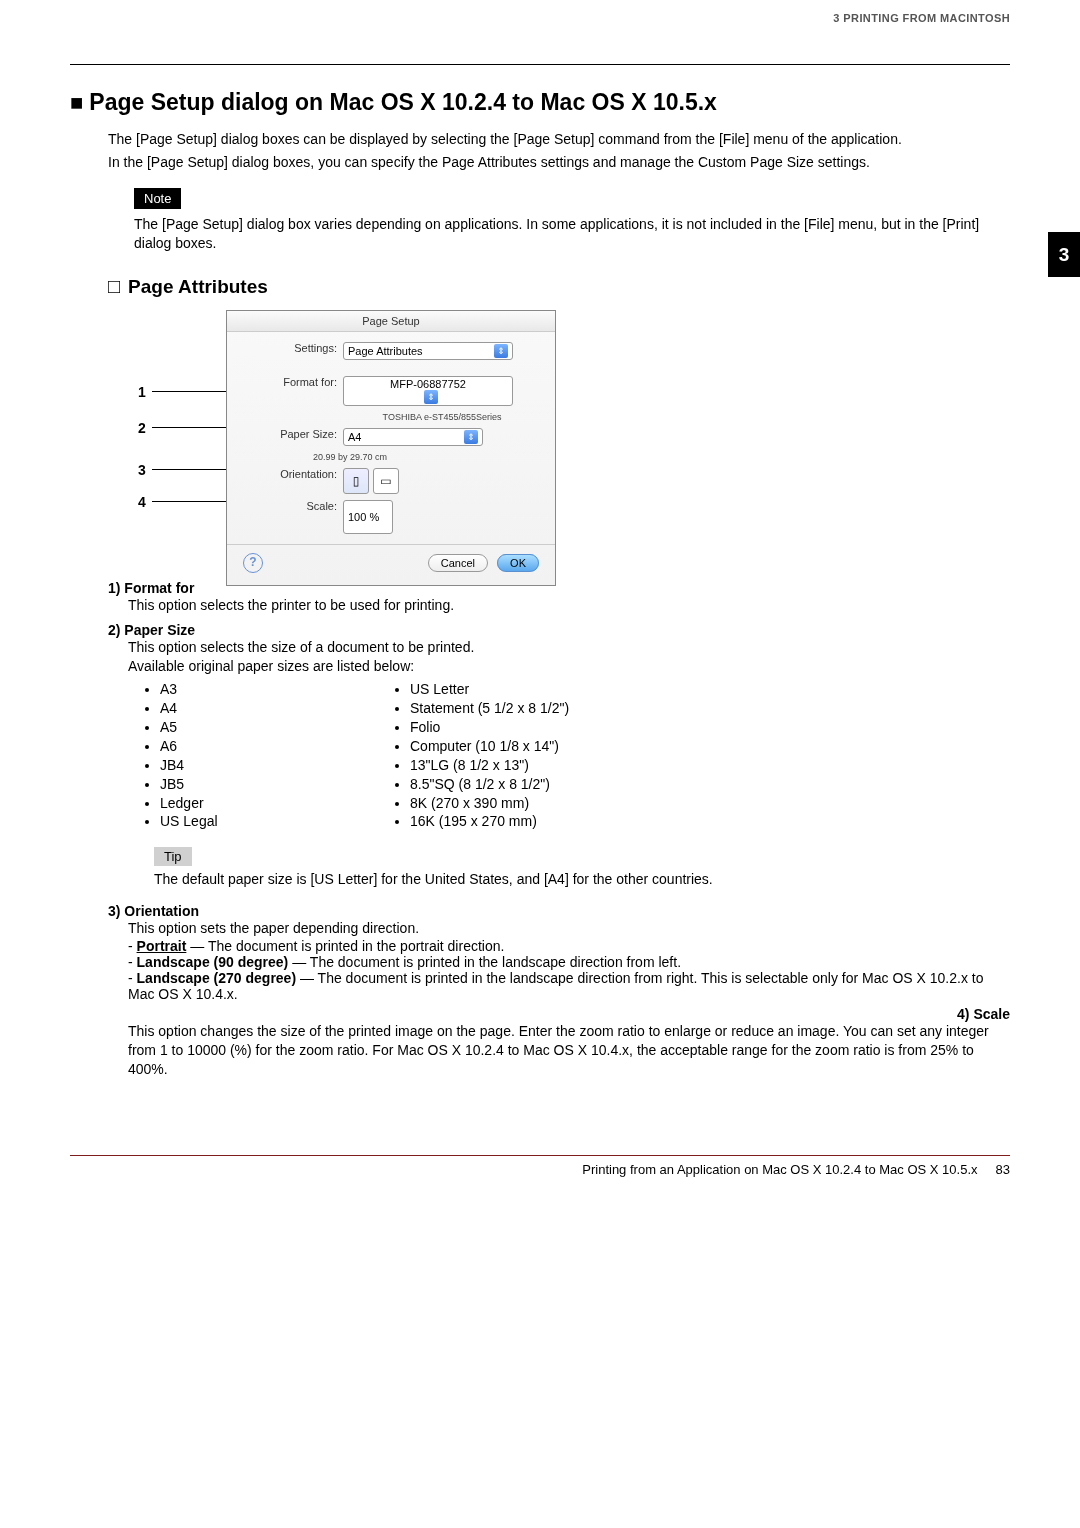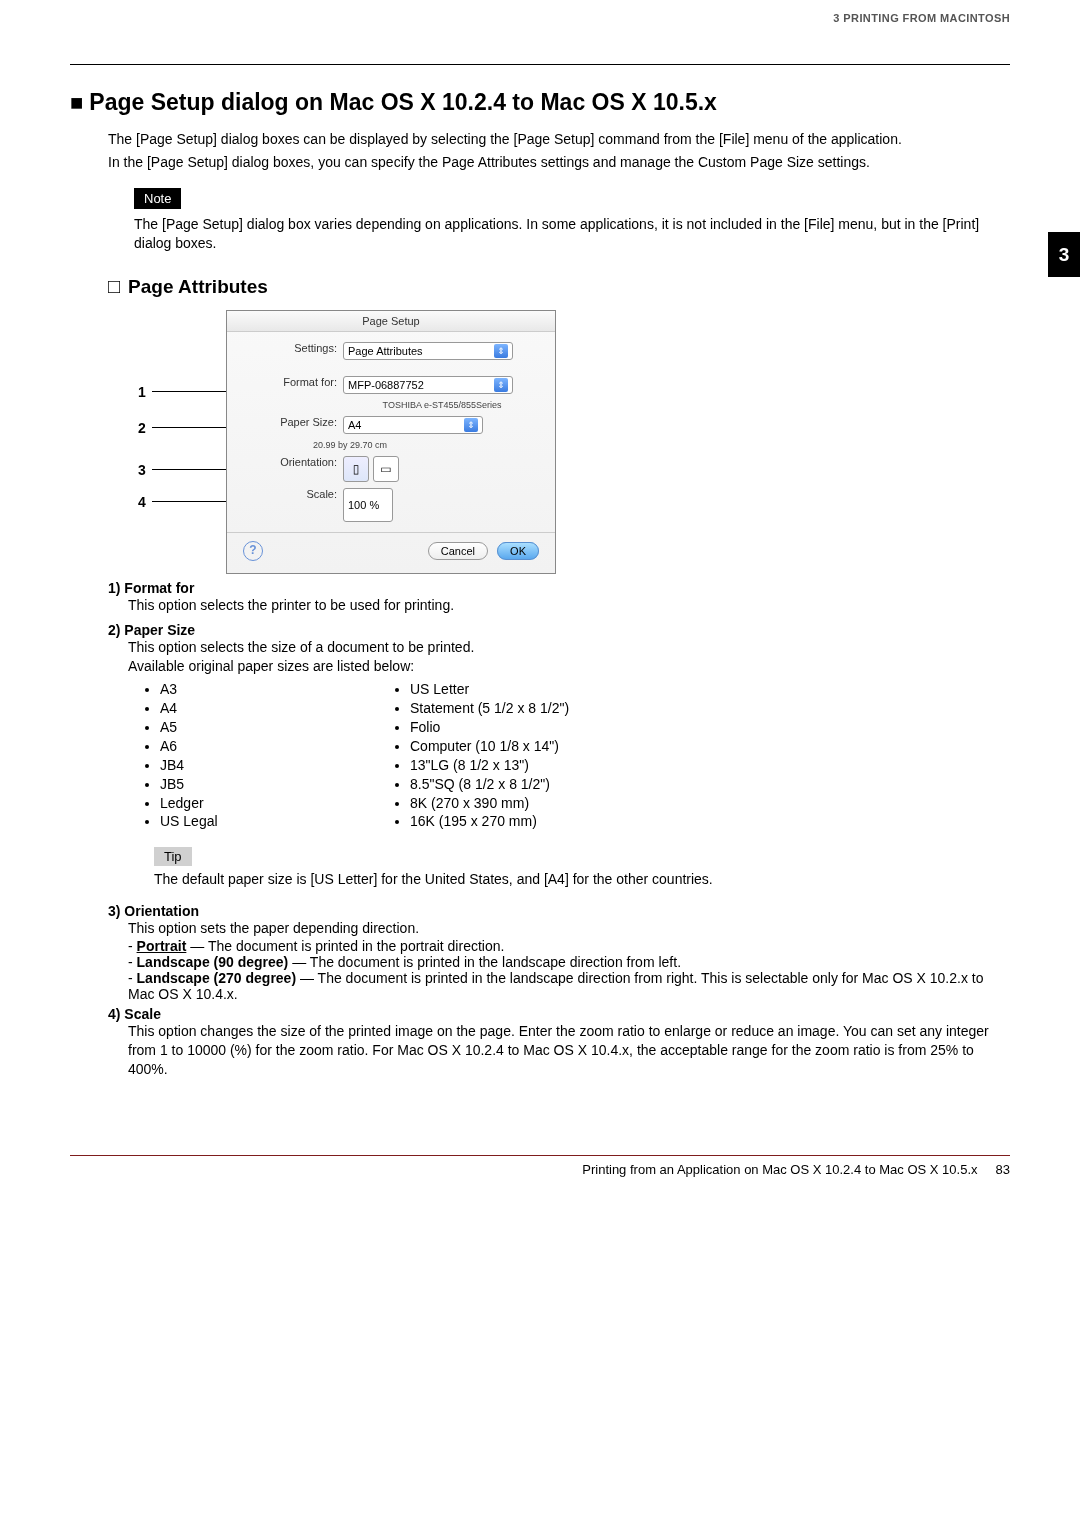--- a/index.html
+++ b/index.html
@@ -291,21 +291,21 @@
         <div class="drow">
           <div class="dlabel">Settings:</div>
           <div class="dselect" style="width:160px;">
             <span>Page Attributes</span>
               <span class="bluecap">⇕</span>
           </div>
         </div>
         <div style="height:10px;"></div>
         <div class="drow">
           <div class="dlabel">Format for:</div>
-          <div class="dselect" style="width:160px;">
+          <div class="dselect" style="width:160px;flex-direction:column;">
             <span>MFP-06887752</span>
               <span class="bluecap">⇕</span>
           </div>
         </div>
         <div class="subtext">TOSHIBA e-ST455/855Series</div>
         <div class="drow">
           <div class="dlabel">Paper Size:</div>
           <div class="dselect" style="width:130px;">
             <span>A4</span>
               <span class="bluecap">⇕</span>
@@ -371,19 +371,19 @@
   <div class="item-desc" style="margin-left:84px;">The default paper size is [US Letter] for the United States, and [A4] for the other countries.</div>
 
   <div class="item-head" style="margin-top:14px;">3)  Orientation</div>
   <div class="item-desc">This option sets the paper depending direction.</div>
   <div class="sublist">
     <div><b><u>Portrait</u></b><span> — The document is printed in the portrait direction.</span></div>
     <div><b>Landscape (90 degree)</b><span> — The document is printed in the landscape direction from left.</span></div>
     <div><b>Landscape (270 degree)</b><span> — The document is printed in the landscape direction from right. This is selectable only for Mac OS X 10.2.x to Mac OS X 10.4.x.</span></div>
   </div>
 
-  <div class="item-head" style="">4)  Scale</div>
+  <div class="item-head" style="text-align:right;">4)  Scale</div>
   <div class="item-desc">This option changes the size of the printed image on the page. Enter the zoom ratio to enlarge or reduce an image. You can set any integer from 1 to 10000 (%) for the zoom ratio. For Mac OS X 10.2.4 to Mac OS X 10.4.x, the acceptable range for the zoom ratio is from 25% to 400%.</div>
 
   <div class="footer">
     <span>Printing from an Application on Mac OS X 10.2.4 to Mac OS X 10.5.x</span><span class="pagenum">83</span>
   </div>
 </div>
 
 </body></html>

